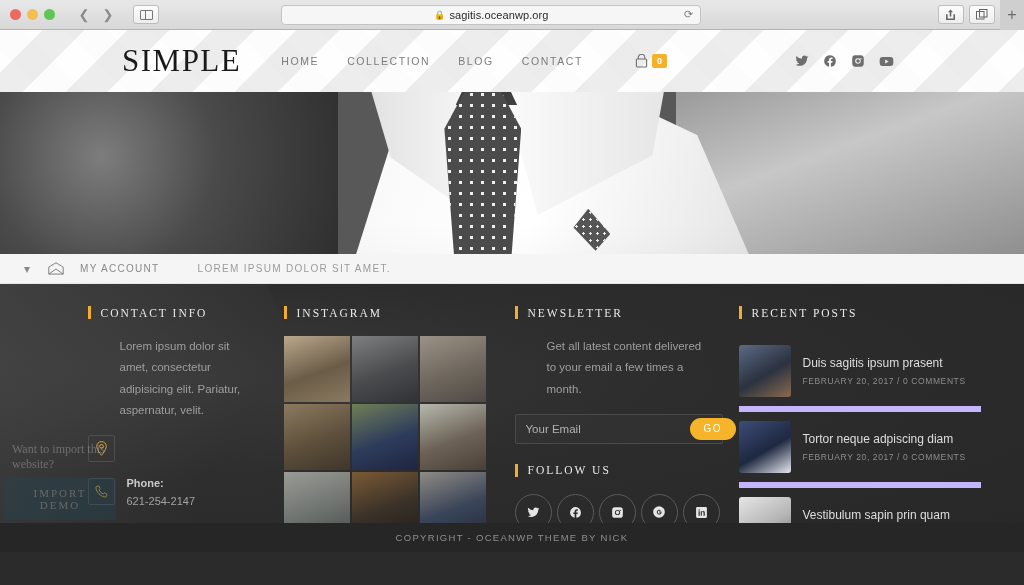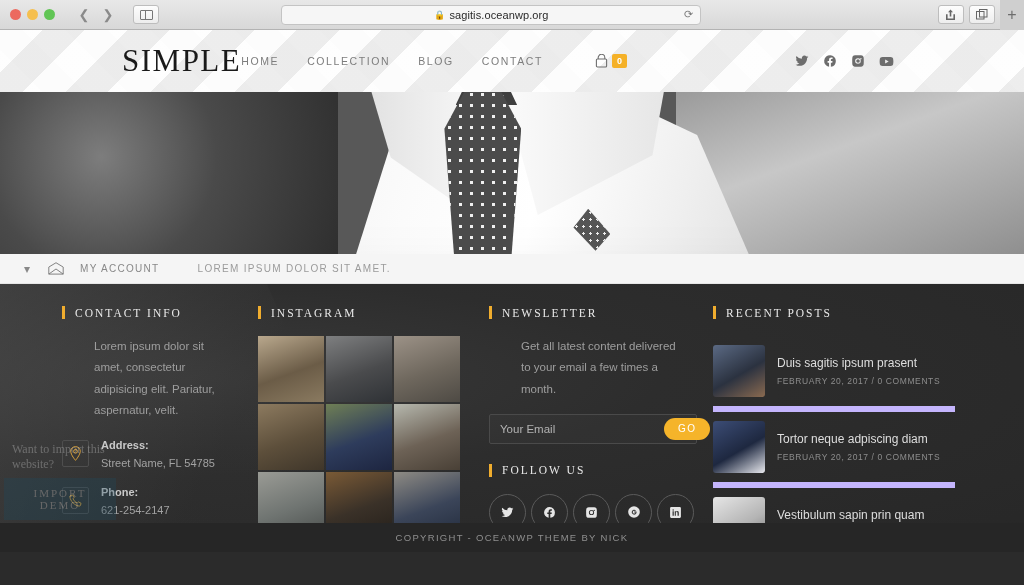--- a/index.html
+++ b/index.html
@@ -63,21 +63,21 @@
     background:
       repeating-linear-gradient(135deg, rgba(255,255,255,.85) 0 30px, rgba(233,233,233,.85) 30px 60px),
       repeating-linear-gradient(45deg, rgba(255,255,255,.55) 0 30px, rgba(236,236,236,.55) 30px 60px);
     opacity: .9;
   }
   .hdr-inner { position: relative; display: flex; align-items: center; width: 100%; justify-content: space-between; }
   .logo {
     font-family: "Liberation Serif", serif; font-size: 31px; letter-spacing: 1.5px;
     color: #1a1a1a; margin-left: 100px; font-weight: 400;
   }
-  .mainnav { display: flex; align-items: center; gap: 28px; }
+  .mainnav { display: flex; align-items: center; gap: 28px; margin-left: 40px; }
   .mainnav a {
     font-size: 10.5px; letter-spacing: 1.6px; color: #7d7d7d; text-decoration: none;
   }
   .cart-wrap { display: flex; align-items: center; gap: 4px; margin-left: 24px; }
   .cart-badge {
     background: #f5b127; color: #fff; font-size: 9px; font-weight: bold;
     padding: 2px 5px; border-radius: 2px; min-width: 15px; text-align: center;
   }
   .hdr-social { margin-left: auto; display: flex; gap: 14px; align-items: center; margin-right: 108px; }
   .hdr-social svg { fill: #6d6d6d; }
@@ -140,21 +140,21 @@
   .footer-bgimg {
     position: absolute; inset: 0;
     background: radial-gradient(ellipse at 18% 35%, #3a3a3a 0%, #2d2d2d 40%, #272727 100%);
   }
   .footer-bgimg:after {
     content:""; position:absolute; left:0; top:-20%; width:34%; height:150%;
     background: linear-gradient(120deg, rgba(90,90,90,.45) 0%, rgba(50,50,50,.2) 60%, transparent 100%);
     clip-path: polygon(0 0, 70% 0, 100% 60%, 40% 100%, 0 100%);
   }
   .footer-inner {
-    position: relative; display: flex; padding: 22px 0 0 0; height: 100%;
+    position: relative; display: flex; padding: 22px 0 0 0; height: 100%; justify-content: center;
   }
   .fcol { padding-right: 18px; }
   .fcol-1 { width: 250px; padding-left: 62px; }
   .fcol-2 { width: 225px; padding-left: 8px; }
   .fcol-3 { width: 228px; padding-left: 14px; }
   .fcol-4 { width: 270px; padding-left: 10px; }
 
   .wtitle {
     display: flex; align-items: center; gap: 10px; margin-bottom: 17px;
   }
@@ -338,24 +338,20 @@
           <span class="t">CONTACT INFO</span>
         </div>
         <div class="ftext">Lorem ipsum dolor sit amet, consectetur adipisicing elit. Pariatur, aspernatur, velit.</div>
         <div class="cinfo">
           <div class="cinfo-row">
             <span class="cinfo-icon">
               <svg width="13" height="15" viewBox="0 0 14 17">
                   <path d="M7 .7C4 .7 1.6 3 1.6 6c0 4 5.4 10.3 5.4 10.3S12.4 10 12.4 6C12.4 3 10 .7 7 .7z" fill="none" stroke="#e0a53c" stroke-width="1.1"></path>
                   <circle cx="7" cy="6" r="2.1" fill="none" stroke="#e0a53c" stroke-width="1.1"></circle>
                 </svg>
-            </span>
-            <span>
-              <span class="cinfo-label">Address:</span><br>
-              <span class="cinfo-value">Street Name, FL 54785</span>
             </span>
           </div>
           <div class="cinfo-row">
             <span class="cinfo-icon">
               <svg width="13" height="13" viewBox="0 0 16 16">
                   <path d="M4.6 1.2 6.3 4.4 4.9 5.9a9.6 9.6 0 005.2 5.2l1.5-1.4 3.2 1.7-.6 2.4a1.5 1.5 0 01-1.6 1.1C7.2 14.4 1.6 8.8 1.1 3.4A1.5 1.5 0 012.2 1.8z" fill="none" stroke="#e0a53c" stroke-width="1.1"></path>
                 </svg>
             </span>
             <span>
               <span class="cinfo-label">Phone:</span><br>

